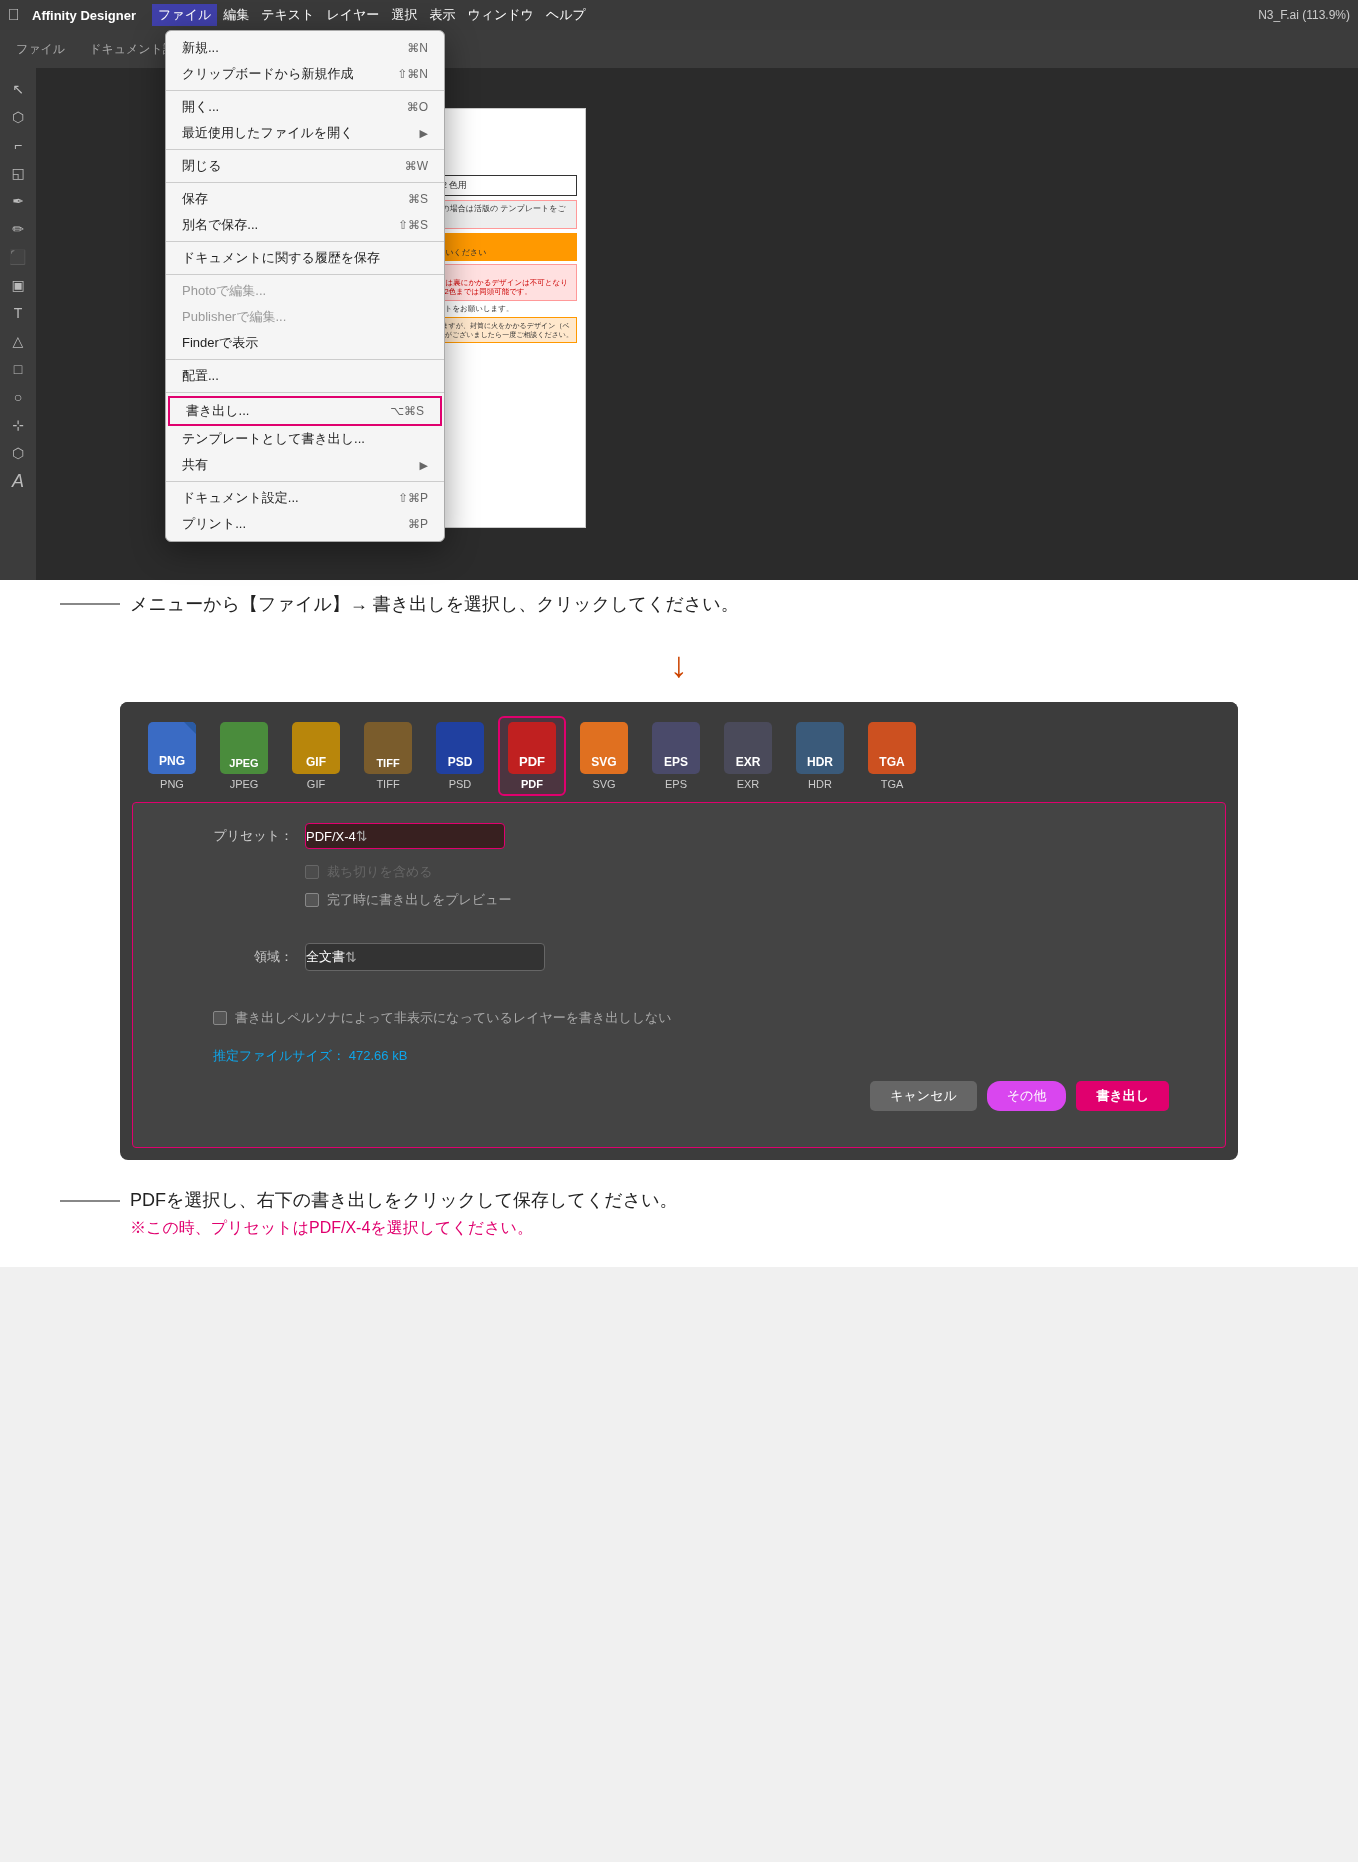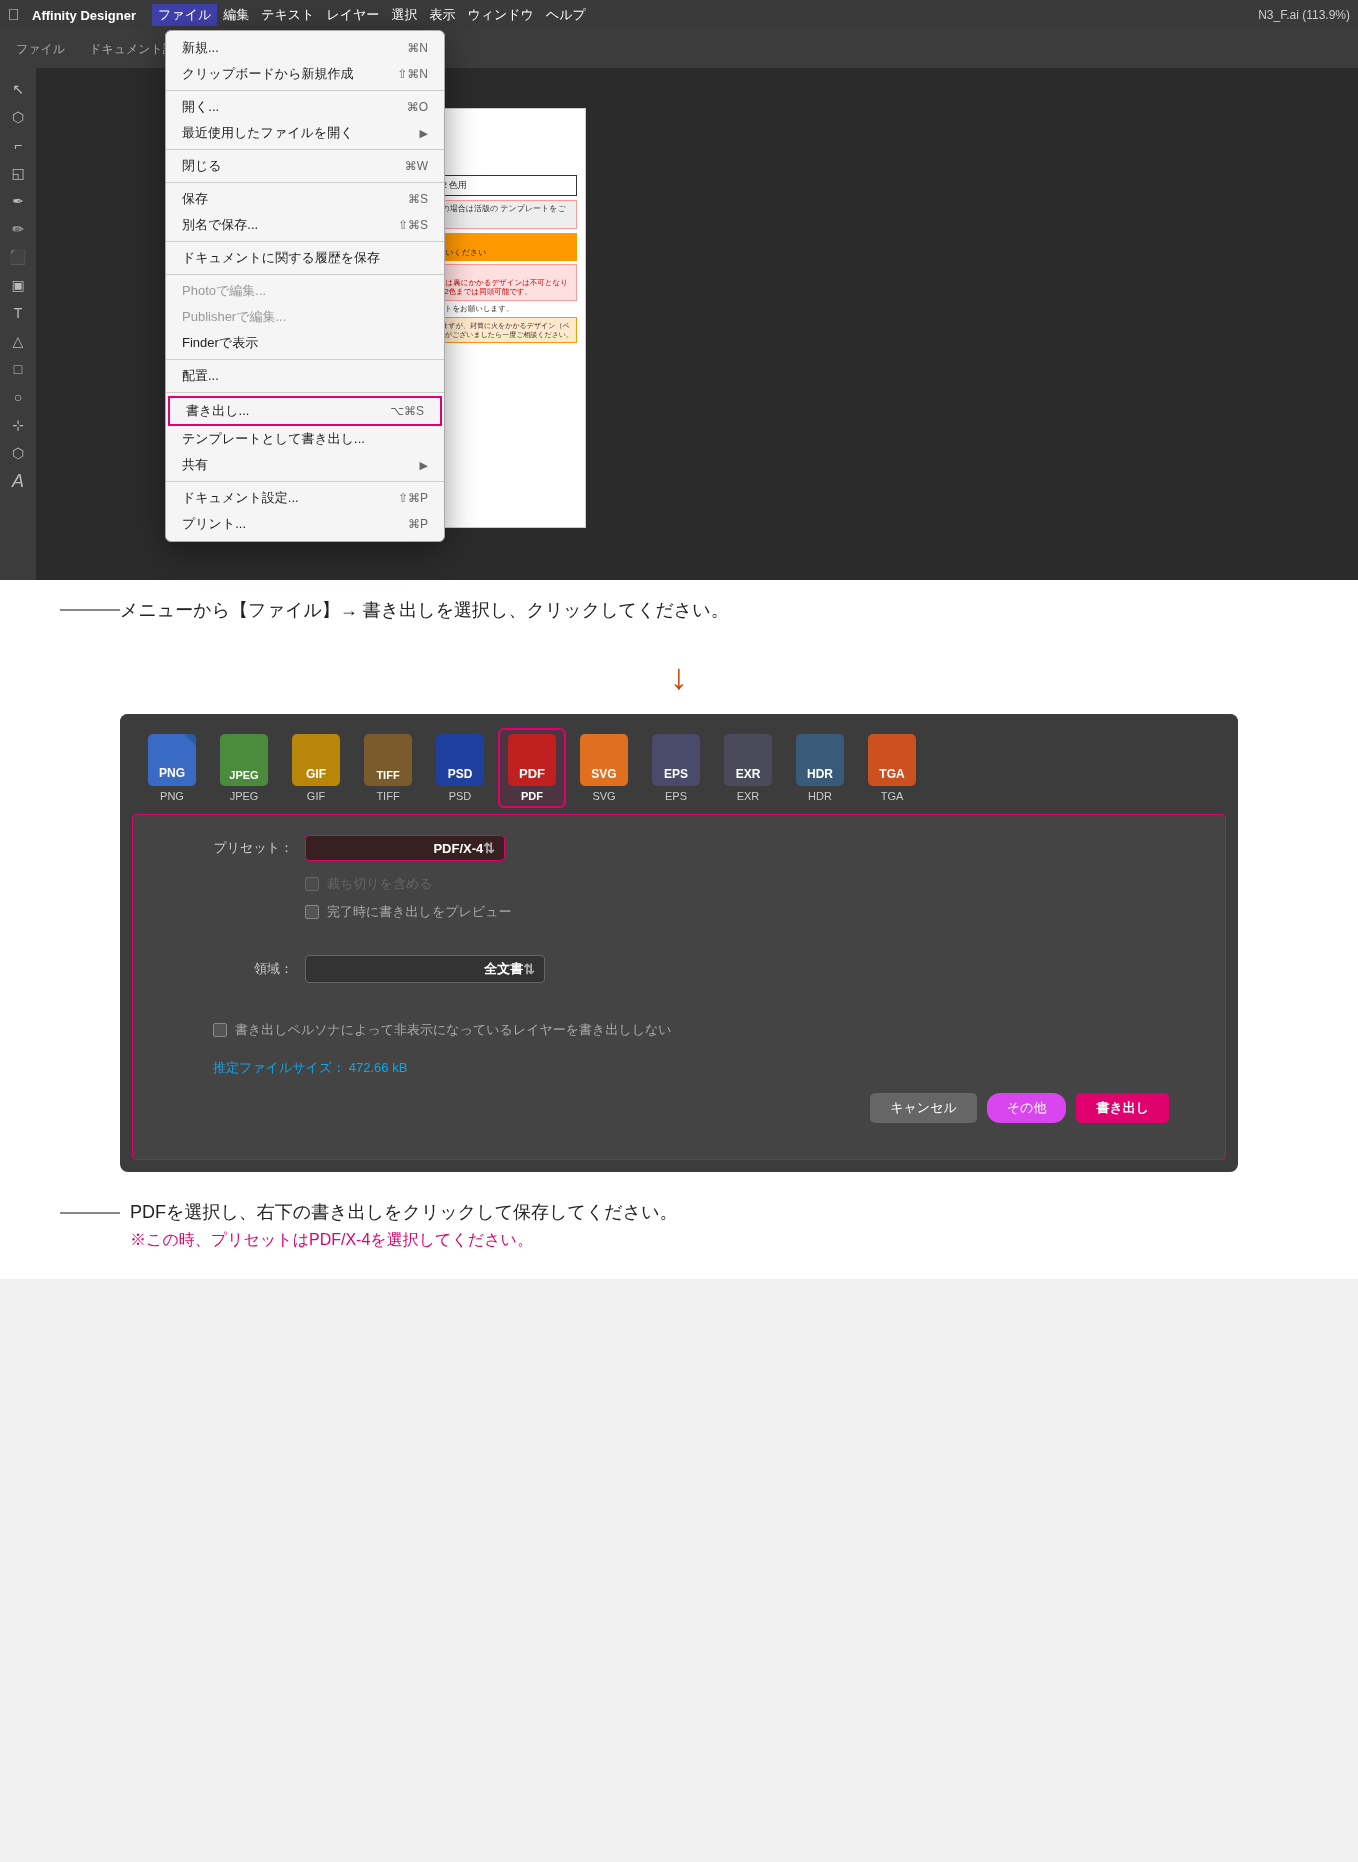--- a/index.html
+++ b/index.html
@@ -244,28 +244,27 @@
     .setting-label {
       color: #ccc;
       font-size: 13px;
       min-width: 120px;
       text-align: right;
     }
     .setting-value-box {
       background: #333;
       border: 1px solid #666;
       border-radius: 4px;
-      padding: 4px 9px;
+      padding: 4px 0;
       color: #fff;
       font-size: 13px;
       min-width: 160px;
       display: flex;
       align-items: center;
-      justify-content: flex-end;
-      font-weight: bold;
+      justify-content: flex-start;
     }
     .setting-value-box.highlighted {
       border-color: #e0006e;
       background: #382020;
     }
     .setting-dropdown {
       background: #555;
       border: 1px solid #777;
       border-radius: 3px;
       padding: 3px 8px;
@@ -508,21 +507,21 @@
       <span>ドキュメント設定...</span>
       <span class="menu-shortcut">⇧⌘P</span>
     </div>
     <div class="menu-group-item">
       <span>プリント...</span>
       <span class="menu-shortcut">⌘P</span>
     </div>
   </div>
 </div>
 
-<div class="white-bg" style="padding: 18px 60px; display:flex; align-items:center; gap:0;">
+<div class="white-bg" style="padding: 12px 60px; display:flex; align-items:center; gap:10px;">
   <span style="display:inline-block; width:60px; height:2px; background:#888; flex-shrink:0; vertical-align:middle;"></span>
   <span class="instruction-text">メニューから【ファイル】→ 書き出しを選択し、クリックしてください。</span>
 </div>
 
 <div class="arrow-section white-bg">
   <span class="down-arrow">↓</span>
 </div>
 
 <div style="background:white; padding: 0 60px 0;">
   <div class="export-dialog">

